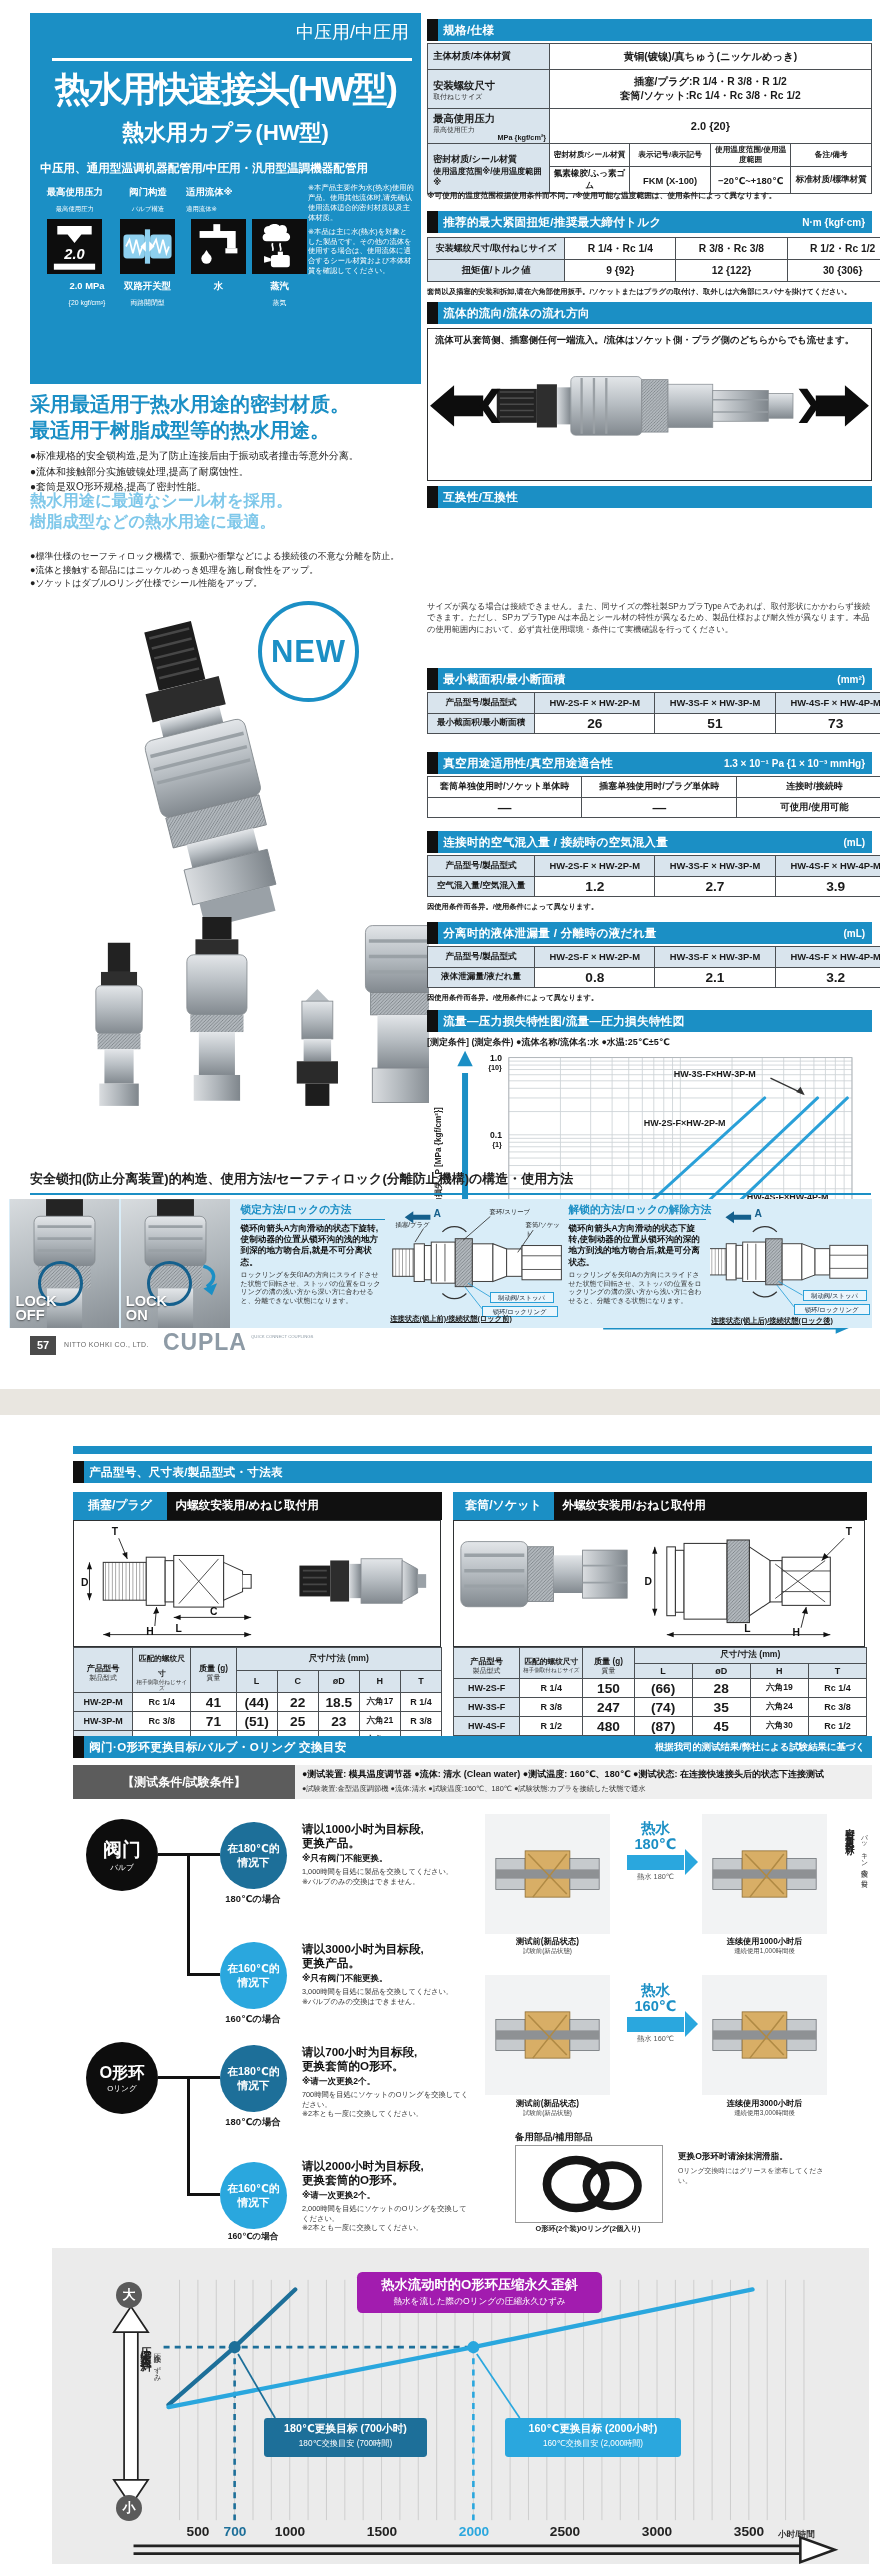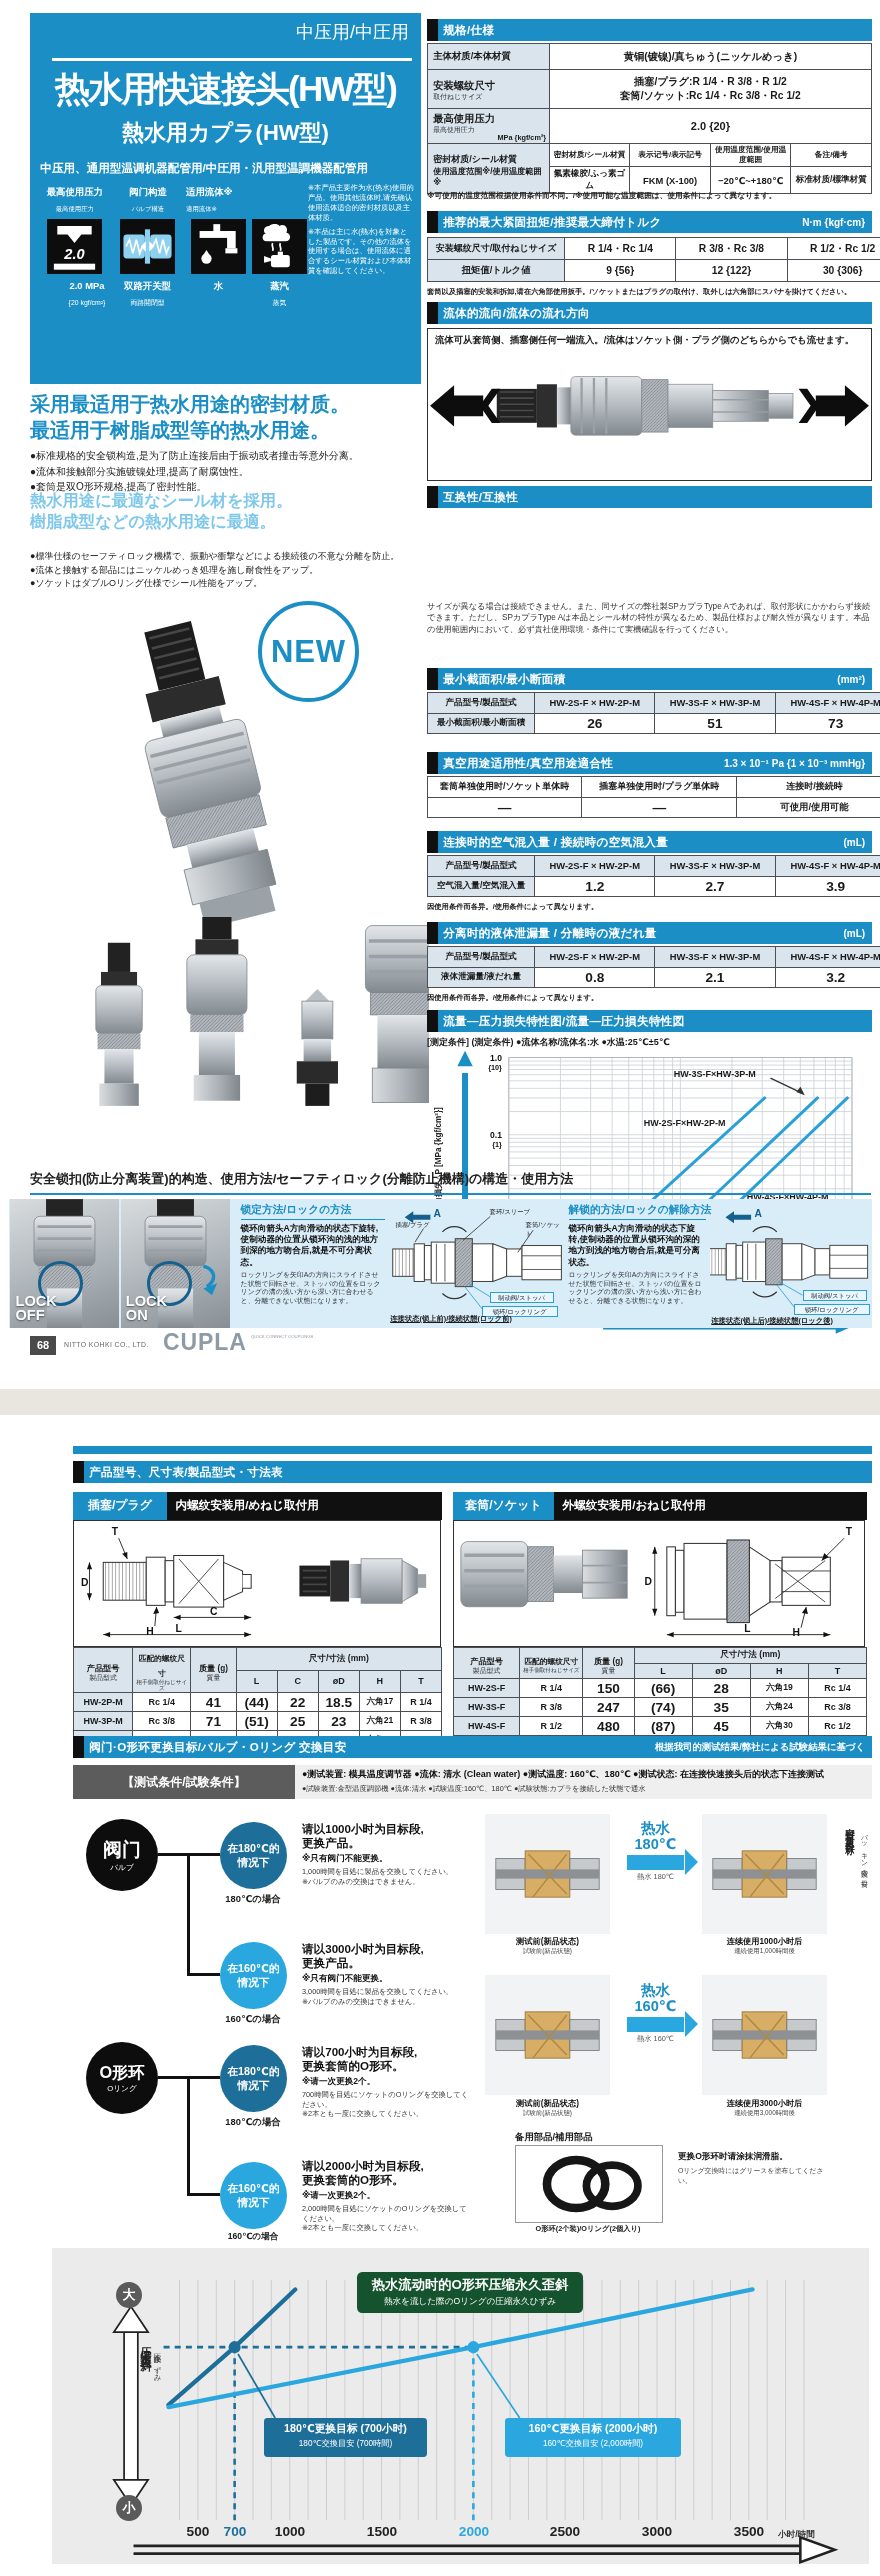--- a/index.html
+++ b/index.html
@@ -336,21 +336,21 @@
     <table class="tb" style="width:445px;">
       <tbody>
           <tr style="height:22px;">
         <td class="hd b" style="width:131px;font-size:9px;">安装螺纹尺寸/取付ねじサイズ</td>
         <td class="b" style="width:105px;font-size:10.3px;">R 1/4・Rc 1/4</td>
         <td class="b" style="width:105px;font-size:10.3px;">R 3/8・Rc 3/8</td>
         <td class="b" style="width:105px;font-size:10.3px;">R 1/2・Rc 1/2</td>
       </tr>
       <tr style="height:22px;">
         <td class="hd b" style="font-size:9.4px;">扭矩值/トルク値</td>
-        <td class="b" style="font-size:10.3px;">9 {56}</td>
+        <td class="b" style="font-size:10.3px;">9 {92}</td>
         <td class="b" style="font-size:10.3px;">12 {122}</td>
         <td class="b" style="font-size:10.3px;">30 {306}</td>
       </tr>
     </tbody>
       </table>
   </div>
   <div class="abs" style="left:427px;top:287px;width:445px;font-size:7.3px;font-weight:bold;color:#222;">套筒以及插塞的安装和拆卸,请在六角部使用扳手。/ソケットまたはプラグの取付け、取外しは六角部にスパナを掛けてください。</div>
 
   <div class="bar" style="left:427px;top:302px;width:445px;">
     <div class="notch"></div>
@@ -626,21 +626,21 @@
         <path d="M108 110L80 94" stroke="#2aa0d8" stroke-width="1"></path>
         <path d="M100 126L78 98" stroke="#2aa0d8" stroke-width="1"></path>
       </svg>
       <span class="abs b" style="left:45px;top:6.9px;color:#15608d;font-size:10.3px;">A</span>
       <div class="lbox" style="left:93px;top:89px;width:62px;">制动阀/ストッパ</div>
       <div class="lbox" style="left:84px;top:103px;width:74px;">锁环/ロックリング</div>
       <div class="abs b" style="left:1.7px;top:115px;font-size:7.3px;text-decoration:underline;">连接状态(锁上后)/接続状態(ロック後)</div>
     </div>
   </div>
 
-  <div class="abs" style="left:30px;top:1336px;width:26px;height:19px;background:#4a4a4a;color:#fff;font-size:11px;font-weight:bold;text-align:center;line-height:19px;">68</div>
+  <div class="abs" style="left:30px;top:1336px;width:26px;height:19px;background:#4a4a4a;color:#fff;font-size:11px;font-weight:bold;text-align:center;line-height:19px;">57</div>
   <div class="abs" style="left:64px;top:1341px;font-size:6.9px;color:#666;letter-spacing:0.4px;">NITTO KOHKI CO., LTD.</div>
   <div class="abs b" style="left:163px;top:1329px;font-size:23px;color:#8e9ba6;letter-spacing:0.9px;">CUPLA</div>
   <div class="abs" style="left:251px;top:1334px;font-size:4.3px;color:#8e9ba6;line-height:1.3;">QUICK CONNECT COUPLINGS</div>
 
   <div class="abs" style="left:0;top:1389px;width:880px;height:26px;background:#e9e6e0;"></div>
 
   <div class="abs" style="left:73px;top:1446px;width:799px;height:7.7px;background:#1b8fc5;"></div>
 
   <div class="bar" style="left:73px;top:1461px;width:799px;">
     <div class="notch"></div>
@@ -1017,21 +1017,21 @@
         <circle cx="491" cy="115.4" r="7" fill="#2aa7de"></circle>
         <line x1="216.79999999999998" y1="123.4" x2="260" y2="198" stroke="#1d6f99" stroke-width="2"></line>
         <line x1="495" y1="123.4" x2="545" y2="198" stroke="#2aa7de" stroke-width="2"></line>
         <path d="M84 96 L100 96 L100 272 L84 272 Z" fill="#fff" stroke="#222" stroke-width="2"></path>
         <polygon points="72,98 112,98 92,68" fill="#fff" stroke="#222" stroke-width="2"></polygon>
         <polygon points="72,270 112,270 92,300" fill="#fff" stroke="#222" stroke-width="2"></polygon>
         <line x1="95" y1="347" x2="872" y2="347" stroke="#222" stroke-width="3"></line>
         <line x1="95" y1="356" x2="872" y2="356" stroke="#222" stroke-width="3"></line>
         <polygon points="872,337 872,366 912,351.5" fill="#fff" stroke="#222" stroke-width="3"></polygon>
       </svg>
-    <div class="abs" style="left:305px;top:24px;width:226px;height:41px;background:#14532d;border-radius:5.2px;color:#fff;text-align:center;padding-top:4.3px;box-sizing:border-box;">
+    <div class="abs" style="left:305px;top:24px;width:245px;height:41px;background:#a21caf;border-radius:5.2px;color:#fff;text-align:center;padding-top:4.3px;box-sizing:border-box;">
       <div class="b" style="font-size:13.3px;">热水流动时的O形环压缩永久歪斜</div>
       <div style="font-size:8.6px;margin-top:1.7px;">熱水を流した際のOリングの圧縮永久ひずみ</div>
     </div>
     <div class="bigsmall" style="left:64px;top:34px;">大</div>
     <div class="bigsmall" style="left:64px;top:247px;">小</div>
     <div class="vtext b" style="left:86px;top:90px;font-size:11px;">压缩永久歪斜</div>
     <div class="vtext" style="left:100px;top:99px;font-size:7.3px;letter-spacing:0.9px;color:#444;">圧縮永久ひずみ</div>
     <div class="callout" style="left:212px;top:170px;width:163px;background:#1d6f99;">
       <div class="l1">180℃更换目标 (700小时)</div>
       <div class="l2">180℃交換目安 (700時間)</div>

